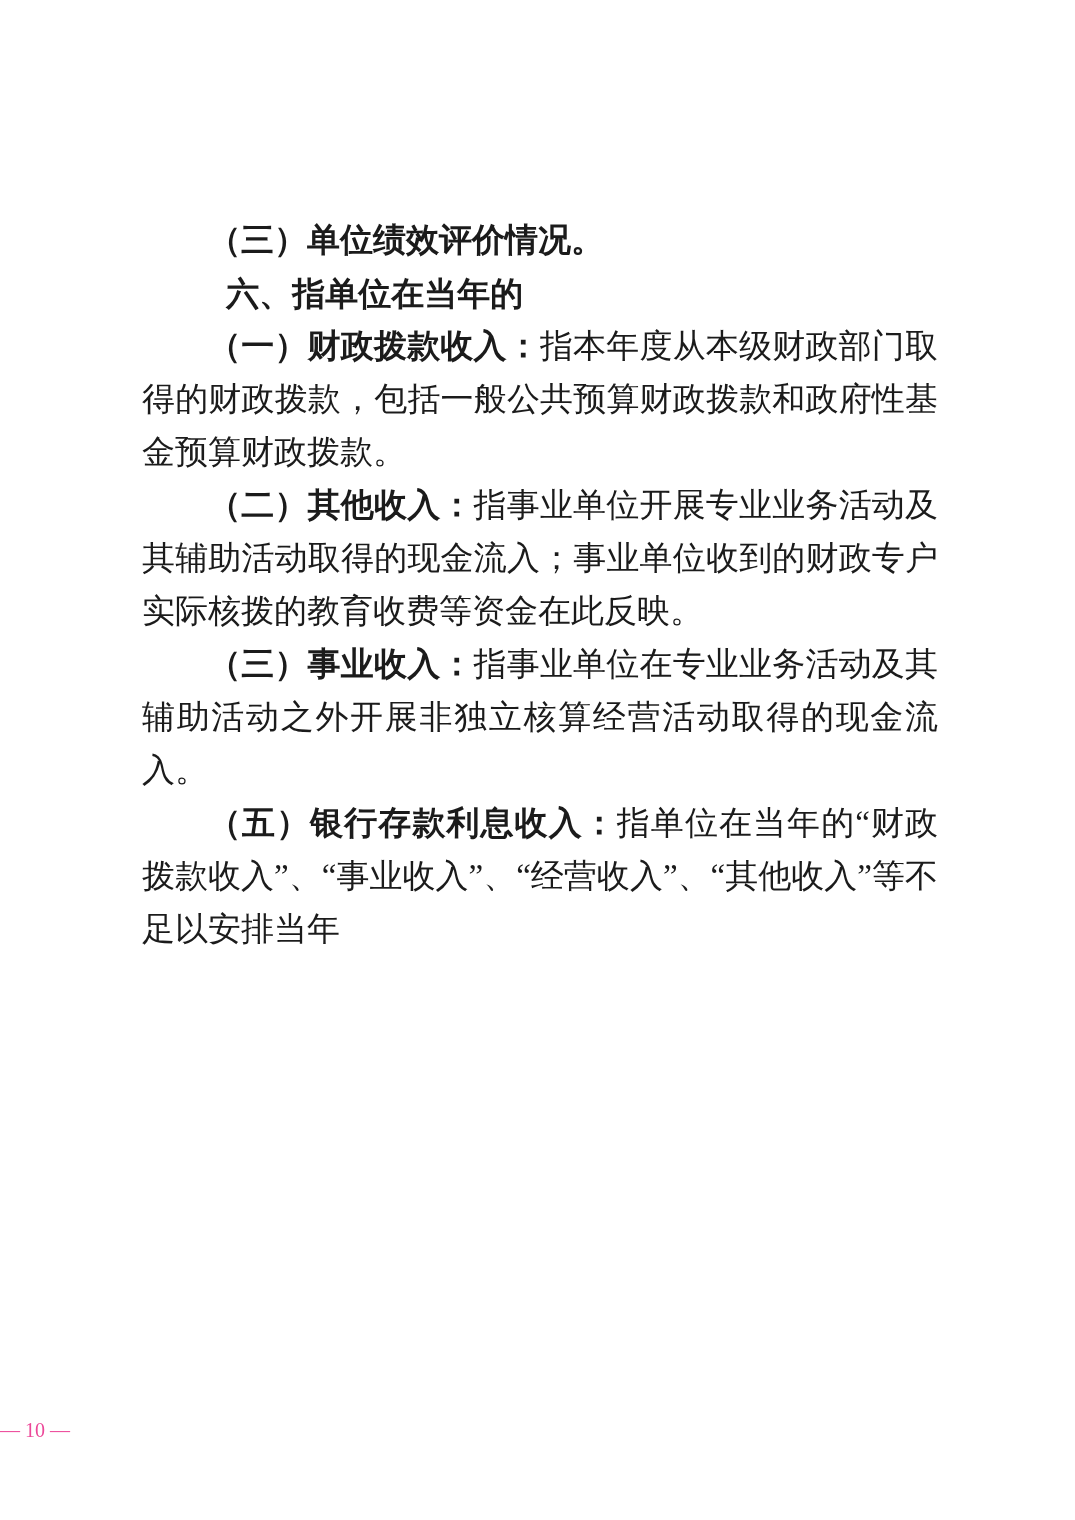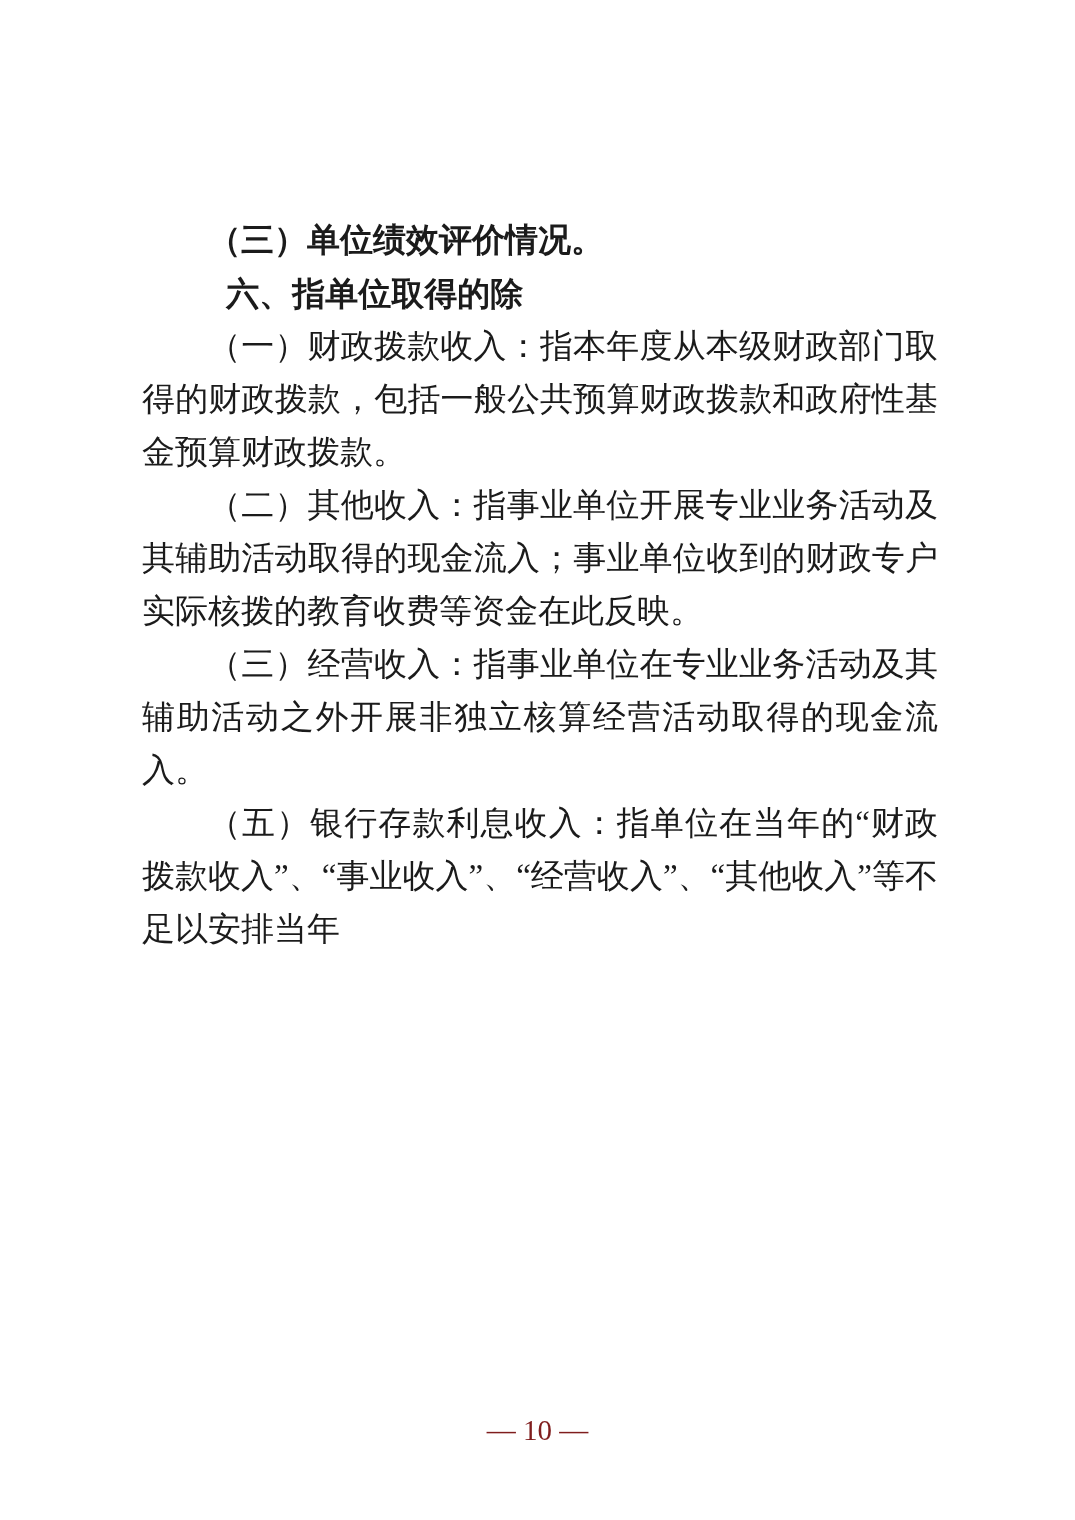--- a/index.html
+++ b/index.html
@@ -35,51 +35,51 @@
   .para-bold {
     font-weight: bold;
   }
   .heading-sans {
     font-family: "Liberation Sans", "DejaVu Sans", sans-serif;
     font-weight: bold;
     text-indent: 2.55em;
     text-align: left;
   }
   .term-lead {
-    font-weight: normal;
+    font-weight: bold;
   }
   .page-footer {
     position: absolute;
     left: 0;
     top: 1384px;
     width: 100%;
-    text-align: center;
-    font-size: 29px;
+    text-align: left;
+    font-size: 20px;
     line-height: 36px;
-    color: #7f1d1d;
+    color: #ec4899;
   }
 </style>
 </head>
 <body>
 
 <div class="page">
   <main class="content">
 
     <p class="para para-bold">（三）单位绩效评价情况。</p>
 
 
 
 
-    <h2 class="para heading-sans">六、指单位取得的除</h2>
+    <h2 class="para heading-sans">六、指单位在当年的</h2>
 
     <p class="para"><span class="term-lead">（一）财政拨款收入：</span><span>指本年度从本级财政部门取得的财政拨款，包括一般公共预算财政拨款和政府性基金预算财政拨款。</span></p>
 
     <p class="para"><span class="term-lead">（二）其他收入：</span><span>指事业单位开展专业业务活动及其辅助活动取得的现金流入；事业单位收到的财政专户实际核拨的教育收费等资金在此反映。</span></p>
 
-    <p class="para"><span class="term-lead">（三）经营收入：</span><span>指事业单位在专业业务活动及其辅助活动之外开展非独立核算经营活动取得的现金流入。</span></p>
+    <p class="para"><span class="term-lead">（三）事业收入：</span><span>指事业单位在专业业务活动及其辅助活动之外开展非独立核算经营活动取得的现金流入。</span></p>
 
 
     <p class="para"><span class="term-lead">（五）银行存款利息收入：</span><span>指单位在当年的“财政拨款收入”、“事业收入”、“经营收入”、“其他收入”等不足以安排当年</span></p>
 
   </main>
 
   <footer class="page-footer">
     <span>— 10 —</span>
   </footer>
 </div>

